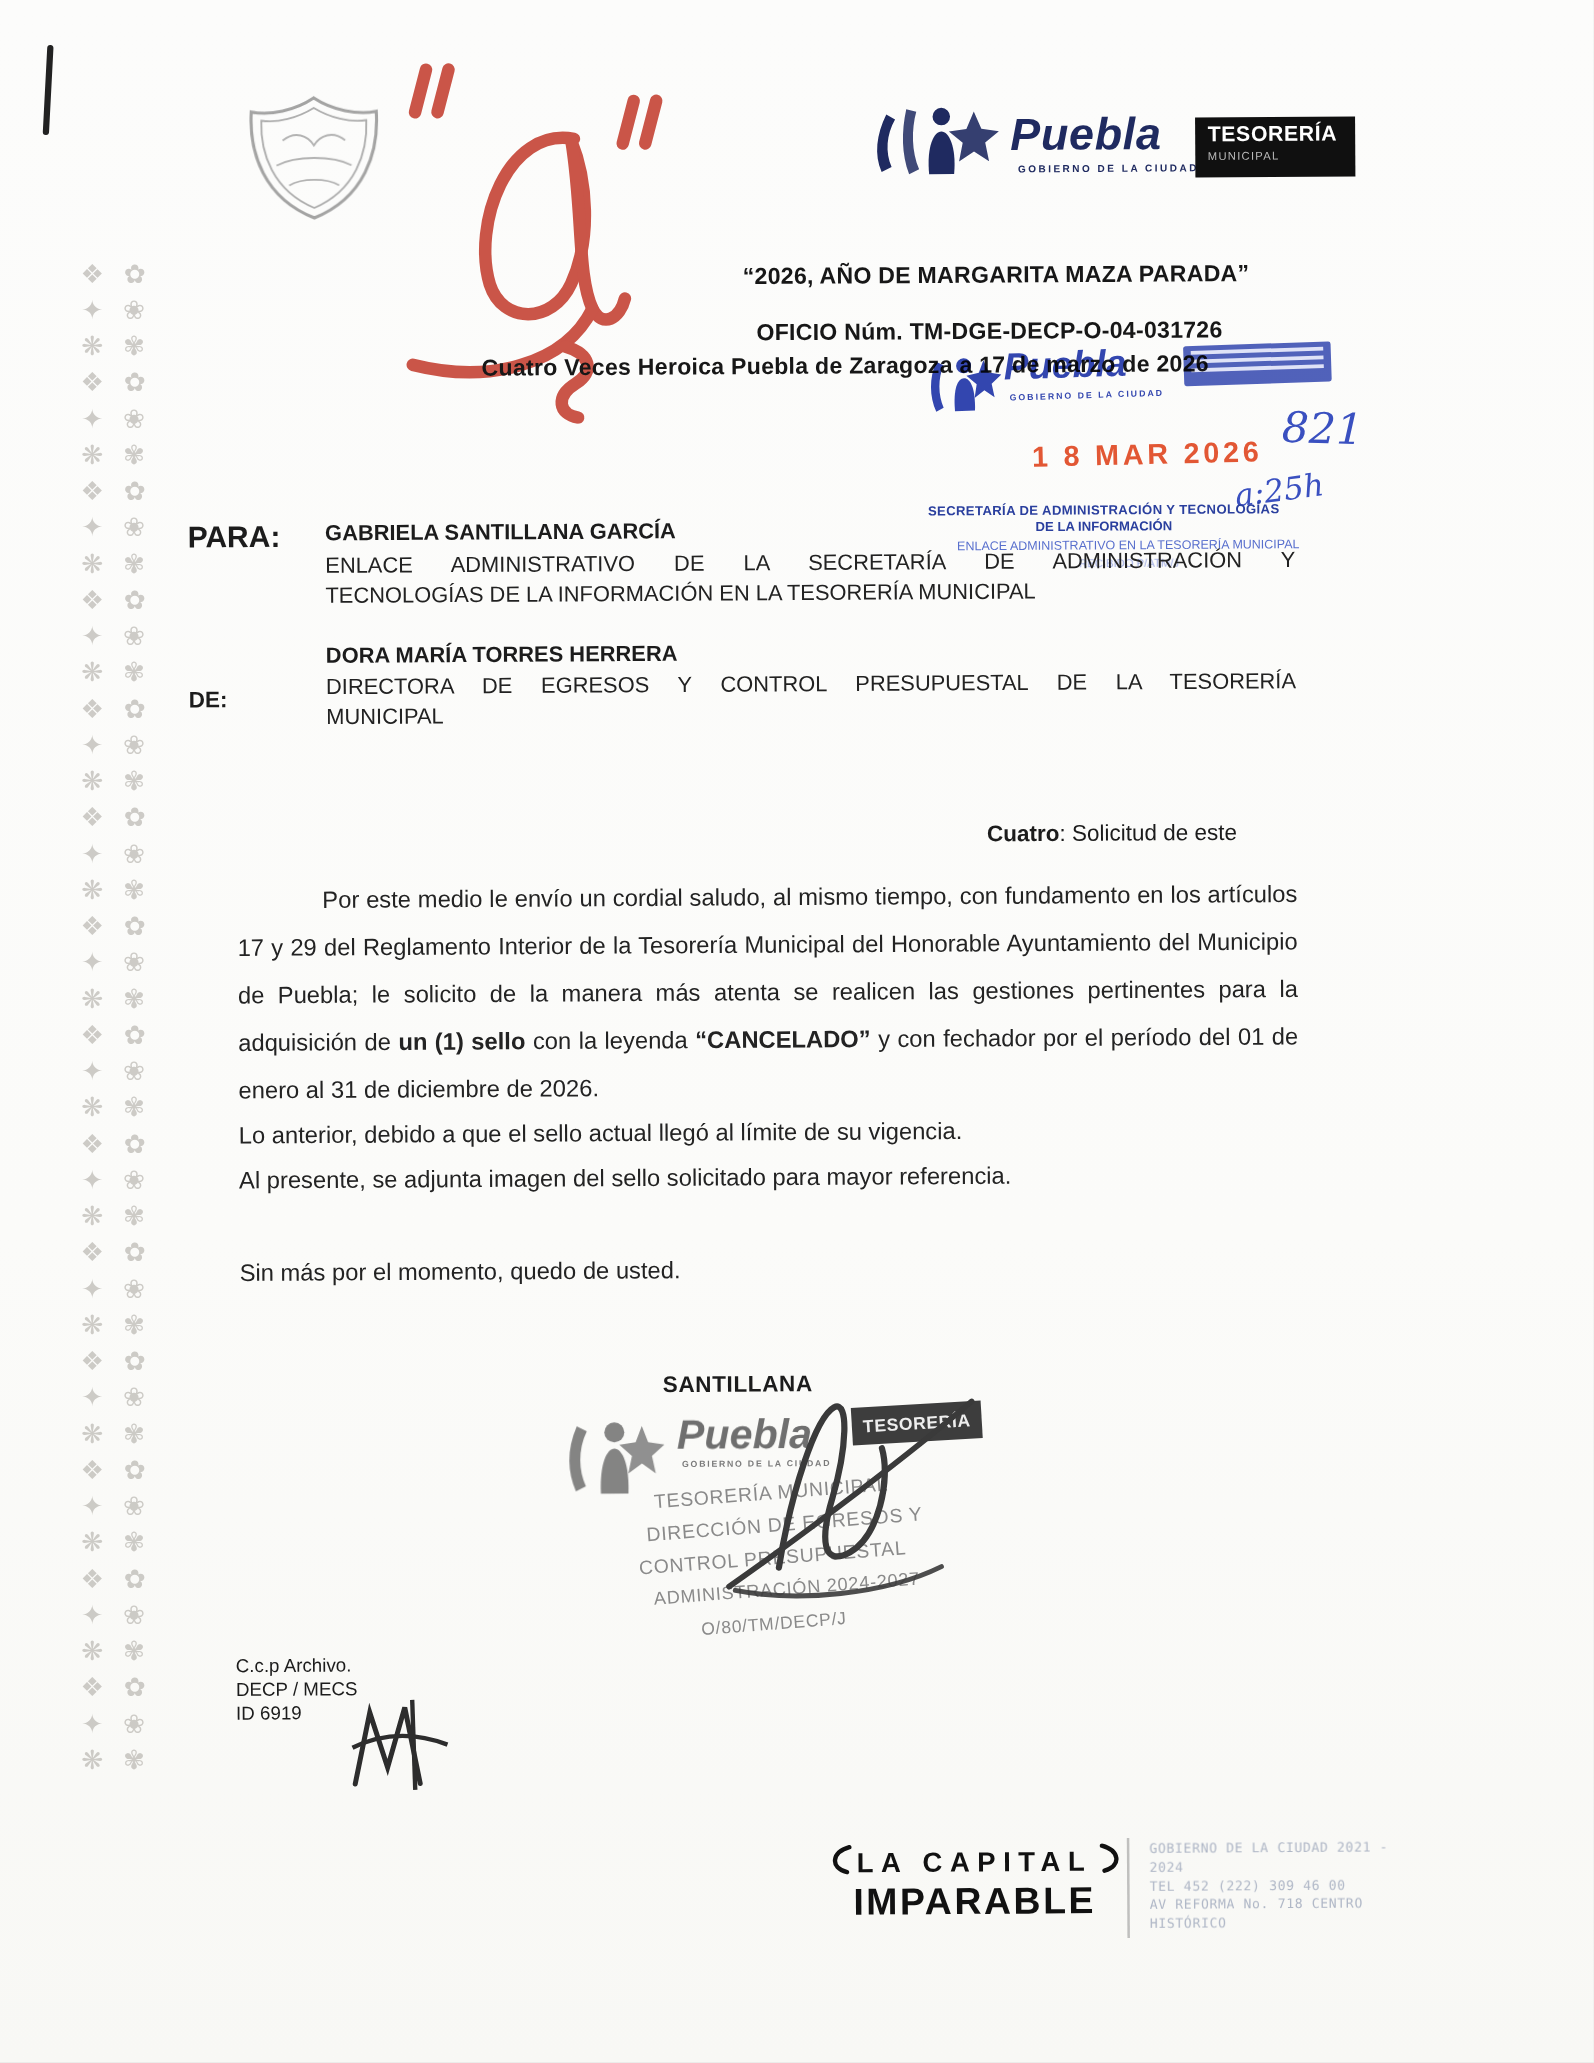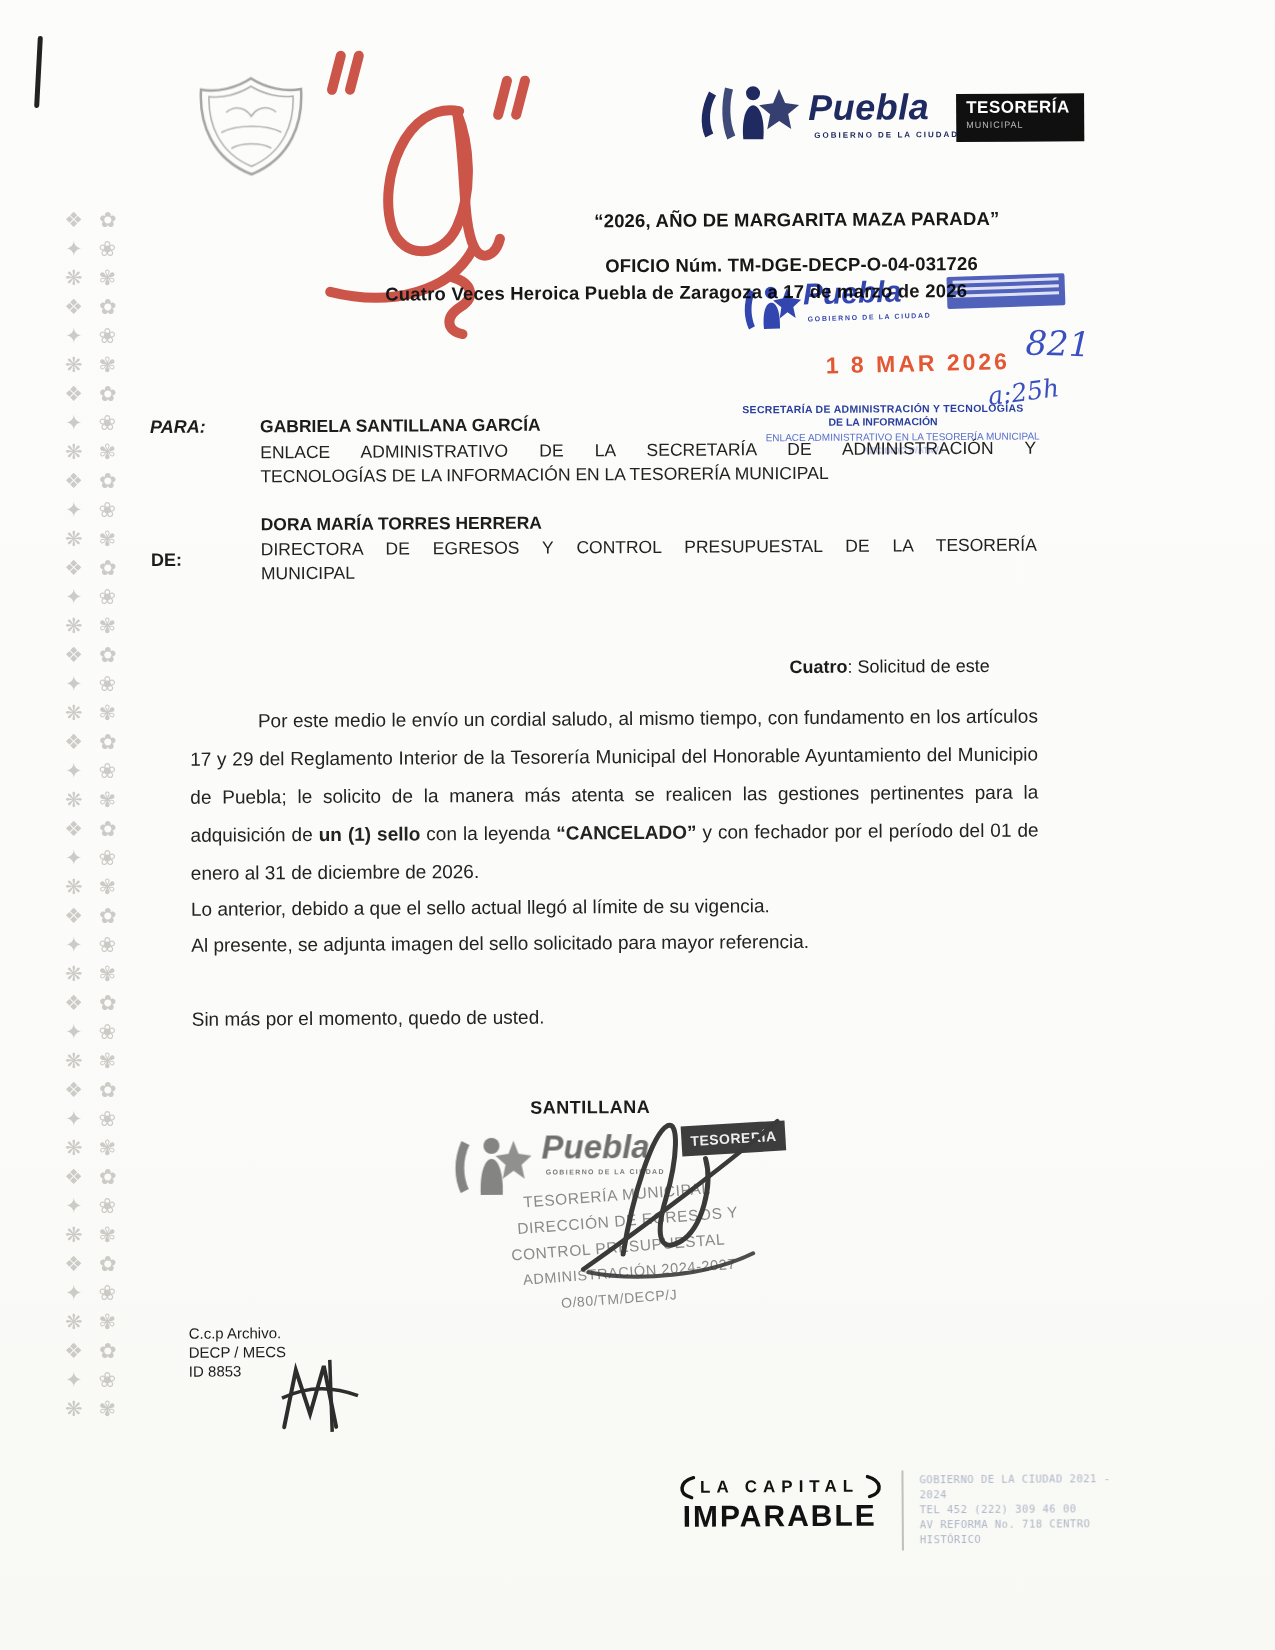--- a/index.html
+++ b/index.html
@@ -148,21 +148,21 @@
     <div class="abs" style="left:828px;top:352px;font-weight:bold;font-size:23px;letter-spacing:3px;color:#e14e2a;transform:rotate(-1deg);opacity:.95;">1 8 MAR 2026</div>
 
     <div class="abs hand" style="left:1028px;top:326px;font-size:34px;transform:rotate(2deg);">821</div>
     <div class="abs hand" style="left:990px;top:380px;font-size:25px;transform:rotate(-7deg);">a:25h</div>
 
     <div class="abs blue" style="left:730px;top:404px;width:310px;text-align:center;font-size:10.5px;font-weight:bold;letter-spacing:.3px;">SECRETARÍA DE ADMINISTRACIÓN Y TECNOLOGÍAS</div>
     <div class="abs blue" style="left:730px;top:417px;width:310px;text-align:center;font-size:10.5px;font-weight:bold;">DE LA INFORMACIÓN</div>
     <div class="abs" style="left:737px;top:433px;width:335px;text-align:center;font-size:10px;color:#3a55c5;opacity:.85;mix-blend-mode:multiply;">ENLACE ADMINISTRATIVO EN LA TESORERÍA MUNICIPAL</div>
     <div class="abs" style="left:790px;top:447px;width:230px;text-align:center;font-size:9px;color:#4a62cc;opacity:.55;filter:blur(.4px);mix-blend-mode:multiply;">RECIBIDO  P/ATM/J</div>
 
-    <div class="abs b" style="left:152px;top:414px;font-size:18px;font-style:italic;">PARA:</div>
+    <div class="abs b" style="left:152px;top:414px;font-size:24px;">PARA:</div>
     <div class="abs b" style="left:262px;top:414px;font-size:17.5px;">GABRIELA SANTILLANA GARCÍA</div>
     <div class="abs roletext just" style="left:262px;top:440px;width:776px;">ENLACE ADMINISTRATIVO DE LA SECRETARÍA DE ADMINISTRACIÓN Y</div>
     <div class="abs roletext" style="left:262px;top:464px;">TECNOLOGÍAS DE LA INFORMACIÓN EN LA TESORERÍA MUNICIPAL</div>
 
     <div class="abs b" style="left:152px;top:512px;font-size:18px;margin-top:35px;">DE:</div>
     <div class="abs b" style="left:262px;top:512px;font-size:17.5px;">DORA MARÍA TORRES HERRERA</div>
     <div class="abs roletext just" style="left:262px;top:537px;width:776px;">DIRECTORA DE EGRESOS Y CONTROL PRESUPUESTAL DE LA TESORERÍA</div>
     <div class="abs roletext" style="left:262px;top:561px;">MUNICIPAL</div>
 
     <div class="abs" style="left:790px;top:658px;font-size:18px;">
@@ -204,37 +204,37 @@
         <svg width="270" height="190" viewBox="0 0 270 190">
           <path d="M95 150 C105 90 125 30 140 22 C152 16 150 55 138 95 C128 128 130 150 152 138 C175 125 185 80 178 55" fill="none" stroke="#3a3a3a" stroke-width="5" stroke-linecap="round"></path>
           <path d="M250 18 C200 60 120 120 55 165" fill="none" stroke="#3a3a3a" stroke-width="4.5" stroke-linecap="round"></path>
           <path d="M60 168 C110 178 180 172 225 150" fill="none" stroke="#3a3a3a" stroke-width="4" stroke-linecap="round" opacity=".9"></path>
         </svg>
       </div>
     </div>
 
     <div class="abs" style="left:185px;top:1322px;font-size:15px;">C.c.p  Archivo.</div>
     <div class="abs" style="left:185px;top:1341px;font-size:15px;">DECP / MECS</div>
-    <div class="abs" style="left:185px;top:1360px;font-size:15px;">ID 8853</div>
+    <div class="abs" style="left:185px;top:1360px;font-size:15px;">ID 6919</div>
     <div class="abs" style="left:268px;top:1350px;">
       <svg width="95" height="90" viewBox="0 0 95 90">
         <path d="M12 75 L24 18 L38 62 L52 14 L64 75" fill="none" stroke="#2d2d2d" stroke-width="4" stroke-linecap="round"></path>
         <path d="M58 8 L60 80" fill="none" stroke="#2d2d2d" stroke-width="3.5"></path>
         <path d="M10 46 C35 34 60 34 86 44" fill="none" stroke="#2d2d2d" stroke-width="3.5"></path>
       </svg>
     </div>
 
     <div class="abs" style="left:655px;top:1478px;width:240px;text-align:center;">
       <div style="position:relative;display:inline-block;">
         <span class="abs" style="left:-24px;top:-2px;">
           <svg width="20" height="24" viewBox="0 0 20 24">
               <path d="M18 2 C4 6 2 18 16 22" fill="none" stroke="#111" stroke-width="3.5" stroke-linecap="round"></path>
             </svg>
         </span>
-        <span style="font-weight:bold;font-size:17px;letter-spacing:6px;color:#111;">LA CAPITAL</span>
+        <span style="font-weight:bold;font-size:22px;letter-spacing:6px;color:#111;">LA CAPITAL</span>
         <span class="abs" style="right:-26px;top:-2px;">
           <svg width="20" height="24" viewBox="0 0 20 24">
               <path d="M2 2 C16 6 18 18 4 22" fill="none" stroke="#111" stroke-width="3.5" stroke-linecap="round"></path>
             </svg>
         </span>
       </div>
       <div style="font-weight:bold;font-size:30px;letter-spacing:2px;color:#111;margin-top:2px;">IMPARABLE</div>
     </div>
 
     <div class="abs" style="left:897px;top:1472px;width:2px;height:80px;background:#999;opacity:.6;"></div>

